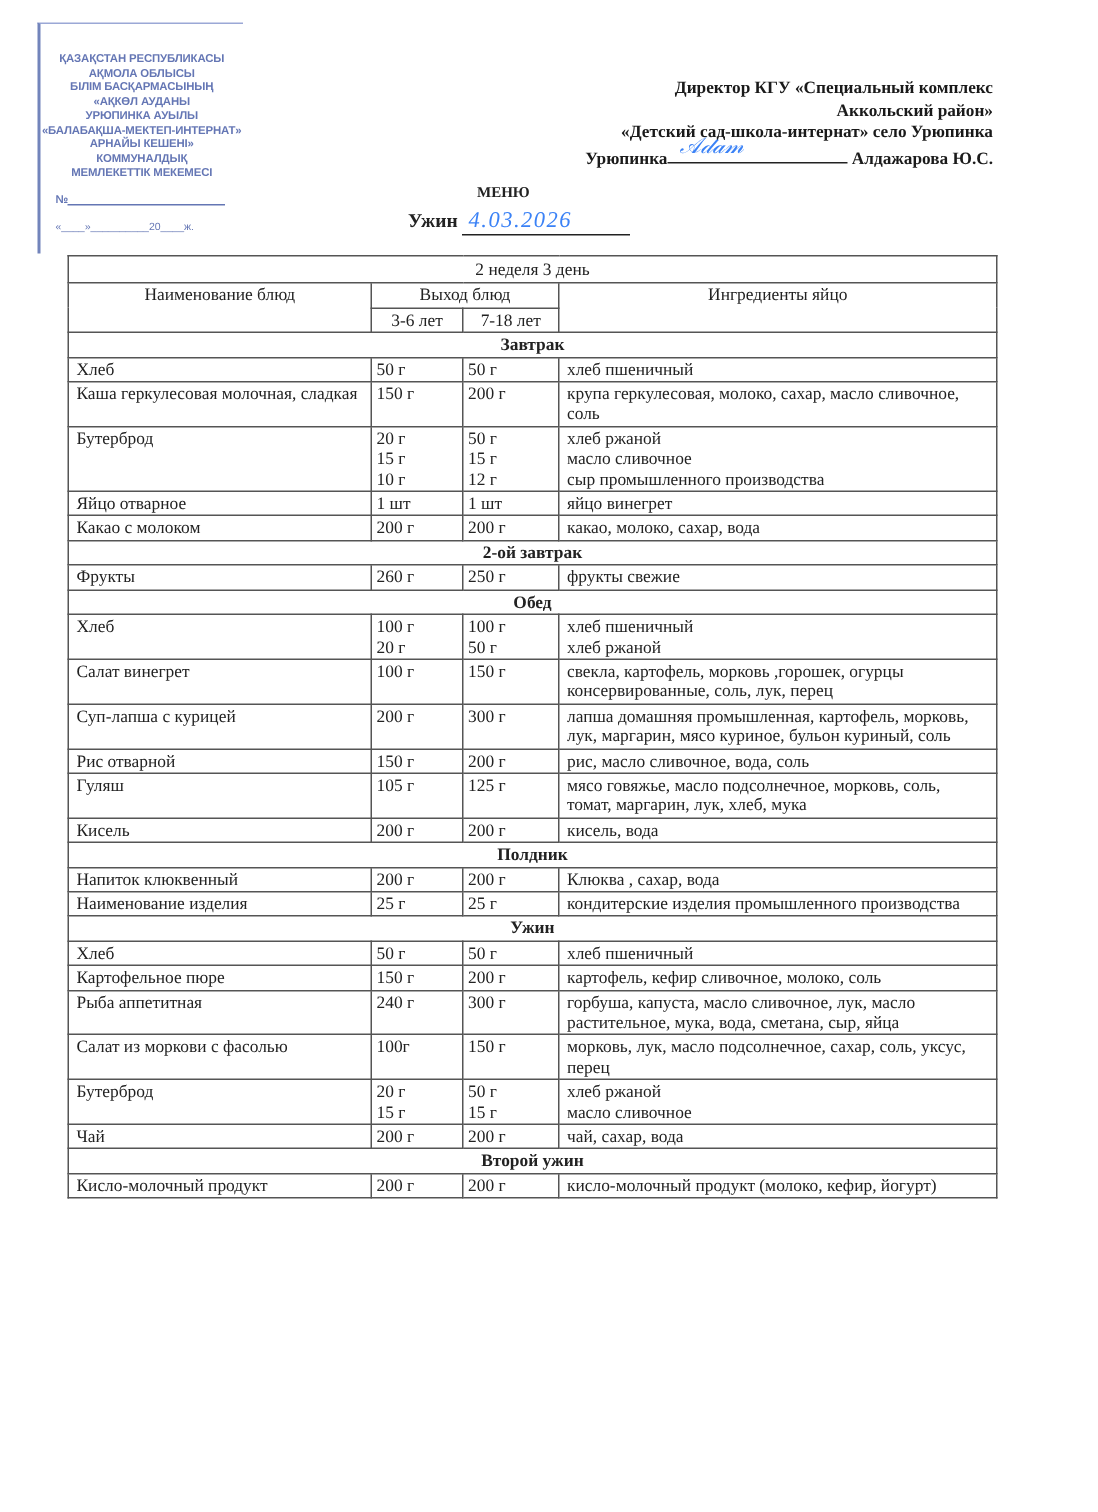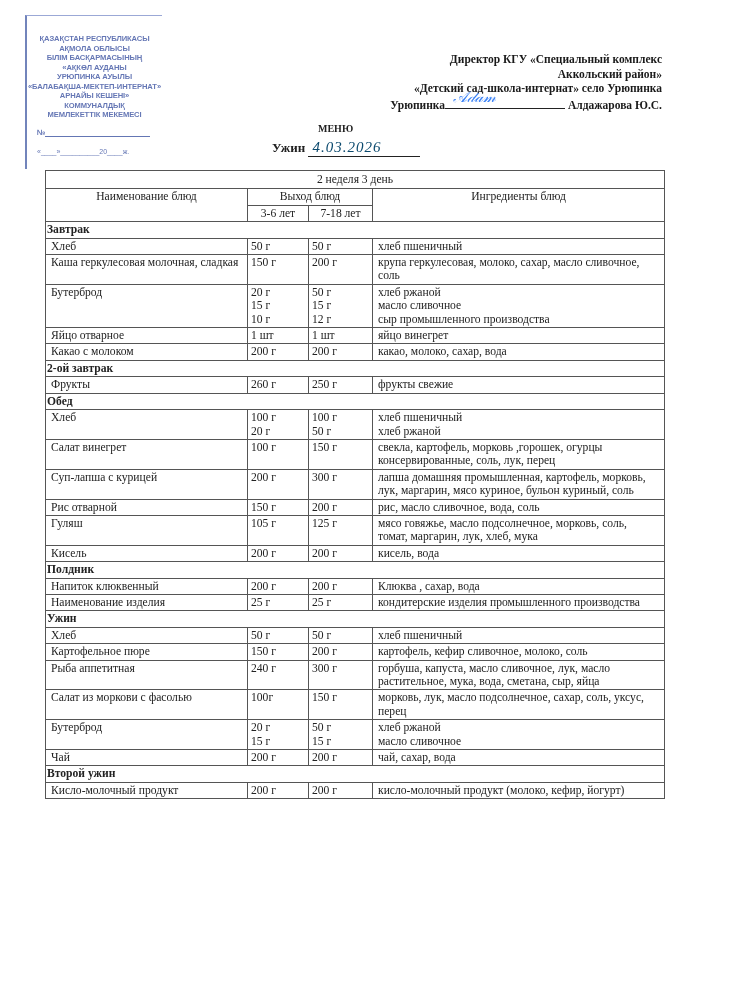--- a/index.html
+++ b/index.html
@@ -20,30 +20,30 @@
   .approve {
     position: absolute; right: 70px; top: 52px; text-align: right;
     font-size: 11.5px; font-weight: bold; line-height: 14.5px; color: #1a1a1a;
   }
   .approve .sign-line { display: inline-block; width: 120px; border-bottom: 1px solid #222; position: relative; height: 12px; vertical-align: baseline; }
   .approve .signature { position: absolute; left: 8px; top: -6px; font-family: "DejaVu Serif", serif; font-style: italic; color: #3b82f6; font-size: 15px; font-weight: normal; }
   .title { position: absolute; left: 318px; top: 123px; font-weight: bold; font-size: 10px; }
   .date-row { position: absolute; left: 272px; top: 139px; font-weight: bold; font-size: 13px; }
   .date-row .date-val {
     display: inline-block; width: 108px; border-bottom: 1px solid #222; font-style: italic;
-    font-weight: normal; color: #0c4a6e; font-size: 15px; padding-left: 4px; letter-spacing: 1px;
+    font-weight: normal; color: #3b82f6; font-size: 15px; padding-left: 4px; letter-spacing: 1px;
   }
   table.menu {
     position: absolute; left: 45px; top: 170px; width: 619px; border-collapse: collapse;
     font-size: 11.6px; line-height: 13.4px; table-layout: fixed;
   }
   table.menu td, table.menu th { border: 1px solid #555; padding: 1px 5px 1px 5px; vertical-align: top; }
   table.menu th { font-weight: normal; text-align: center; }
   table.menu .week-row th { padding: 2px; }
-  table.menu .section td { text-align: left; font-weight: bold; padding: 1px; }
+  table.menu .section td { text-align: center; font-weight: bold; padding: 1px; }
   table.menu td.dish { padding-left: 5px; }
   table.menu td.qty { padding-left: 3px; }
   .multi span { display: block; }
 </style>
 </head>
 <body>
 
 <div class="stamp">
   <div id="stamp-lines">
       <div class="line">ҚАЗАҚСТАН РЕСПУБЛИКАСЫ</div>
@@ -83,21 +83,21 @@
       <col style="width:64px">
       <col style="width:292px">
   </colgroup>
   <thead>
     <tr class="week-row">
       <th colspan="4">2 неделя  3 день</th>
     </tr>
     <tr>
       <th rowspan="2">Наименование блюд</th>
       <th colspan="2">Выход блюд</th>
-      <th rowspan="2">Ингредиенты блюд</th>
+      <th rowspan="2">Ингредиенты яйцо</th>
     </tr>
     <tr>
       <th>3-6 лет</th>
       <th>7-18 лет</th>
     </tr>
   </thead>
   <tbody id="menu-body">
       <tr class="section">
         <td colspan="4">Завтрак</td>
       </tr>

